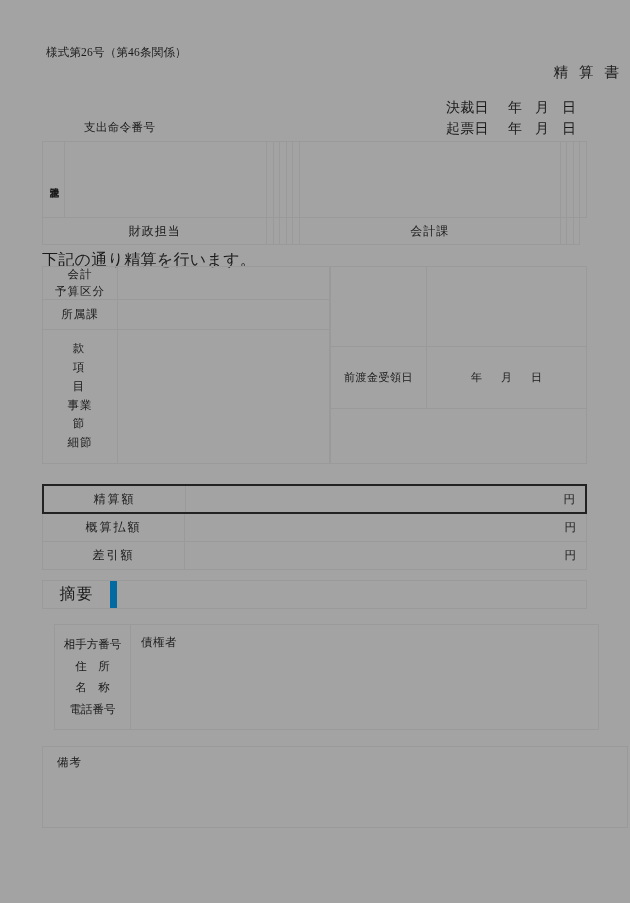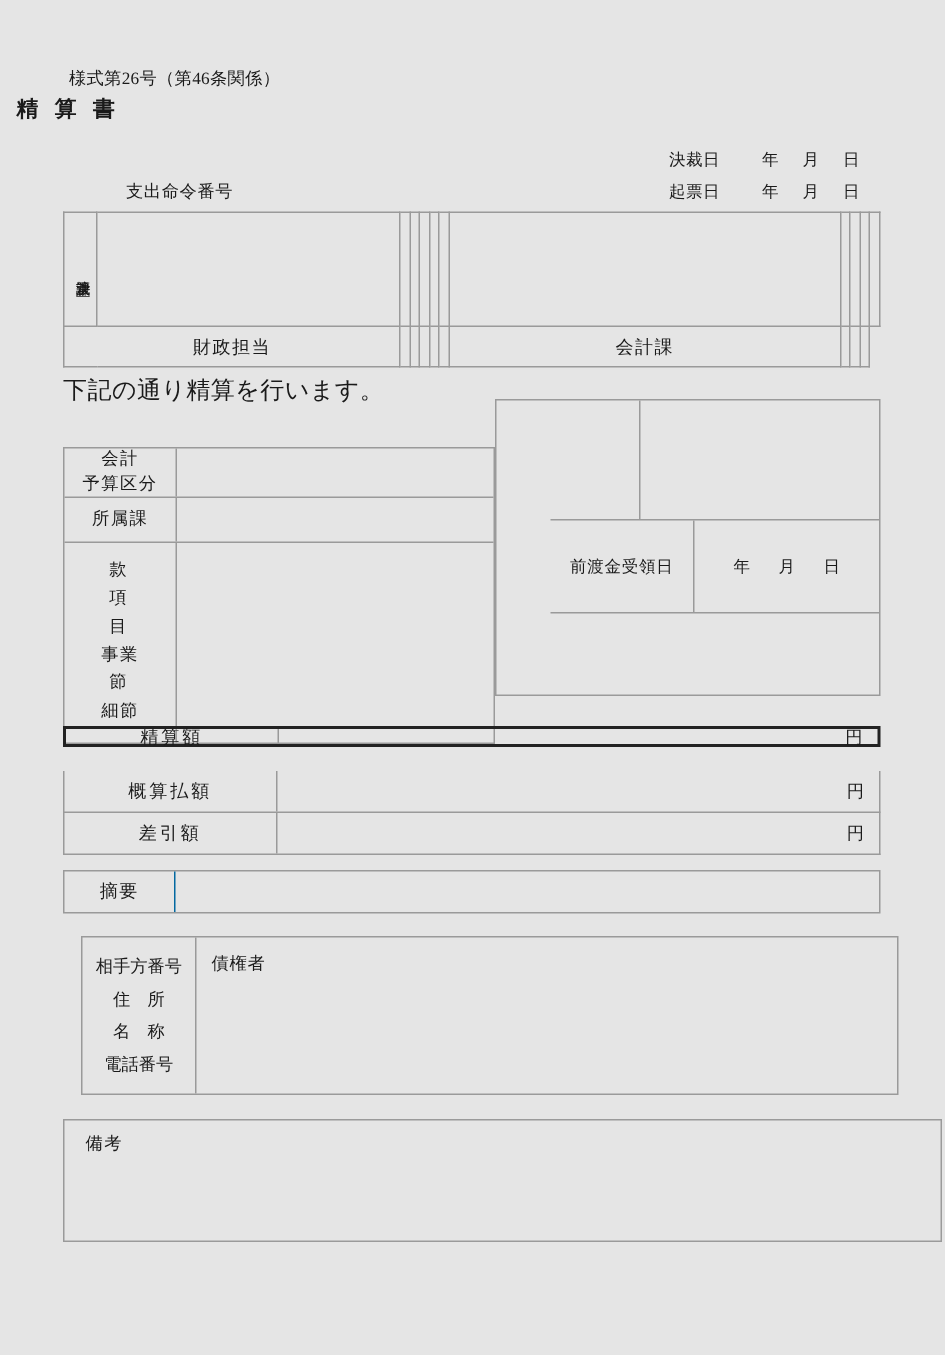--- a/index.html
+++ b/index.html
@@ -8,54 +8,54 @@
     background: #ffffff;
   }
   body {
     font-family: "Liberation Serif", "DejaVu Serif", serif;
     color: #1a1a1a;
   }
   #page {
     position: relative;
     width: 630px;
     height: 903px;
-    background: #e5e5e5;
+    background: #a3a3a3;
     overflow: hidden;
   }
 
   
   .abs { position: absolute; }
   .nowrap { white-space: nowrap; }
 
   
   #form-code {
     left: 46px; top: 45px;
     font-size: 11.5px;
     letter-spacing: 0.2px;
   }
   #doc-title {
     left: 0; right: 0; top: 63px;
-    text-align: left;
+    text-align: right;
     font-size: 14.5px;
     letter-spacing: 11px;
     text-indent: 11px;
-    font-weight: 700;
+    font-weight: 400;
   }
   #fiscal-line {
     left: 84px; top: 98px;
     font-size: 12px;
     letter-spacing: 0.4px;
   }
   #fiscal-line .gap-wide { display: inline-block; width: 26px; }
   #order-no {
     left: 84px; top: 120px;
     font-size: 11.5px;
     letter-spacing: 0.4px;
   }
-  .date-row { font-size: 11px; letter-spacing: 0.3px; font-family: Liberation Serif, serif; }
+  .date-row { font-size: 14px; letter-spacing: 0.3px; font-family: Liberation Serif, serif; }
   #approve-date { left: 446px; top: 99px; }
   #draft-date   { left: 446px; top: 120px; }
   .date-row .lbl { display: inline-block; width: 62px; }
   .date-row .unit { display: inline-block; width: 27px; text-align: left; }
 
   
   #stamp-table {
     left: 42px; top: 141px;
     width: 545px; height: 104px;
     border-collapse: collapse;
@@ -93,21 +93,20 @@
     font-size: 16px;
     letter-spacing: 0.3px;
   }
 
   
   #mid-left {
     left: 42px; top: 266px;
     width: 288px; height: 198px;
     border: 1px solid #9a9a9a;
     box-sizing: border-box;
-    margin-top: 32px;
   }
   #mid-left .row { display: flex; box-sizing: border-box; }
   #mid-left .row + .row { border-top: 1px solid #9a9a9a; }
   #mid-left .lcell {
     width: 75px;
     box-sizing: border-box;
     border-right: 1px solid #9a9a9a;
     display: flex;
     flex-direction: column;
     align-items: center;
@@ -125,21 +124,21 @@
 
   #mid-right {
     left: 330px; top: 266px;
     width: 257px; height: 198px;
     border: 1px solid #9a9a9a;
     box-sizing: border-box;
     display: flex;
     flex-direction: column;
   }
   #mid-right .mr-row { display: flex; box-sizing: border-box; }
-  #mid-right .mr-row + .mr-row { border-top: 1px solid #9a9a9a; margin-left: 36px; }
+  #mid-right .mr-row + .mr-row { border-top: 1px solid #9a9a9a; }
   #mr-top { height: 79px; }
   #mr-mid { height: 62px; }
   #mr-bot { height: 55px; }
   #mid-right .mr-left {
     width: 96px;
     box-sizing: border-box;
     border-right: 1px solid #9a9a9a;
     display: flex; align-items: center; justify-content: center;
     font-size: 11px;
     letter-spacing: 0.5px;
@@ -169,21 +168,21 @@
     flex: none;
   }
   .amt-row .amt-value {
     flex: 1;
     box-sizing: border-box;
     text-align: right;
     font-size: 11.5px;
     padding-right: 10px;
   }
   #amt-seisan {
-    top: 484px; height: 14px;
+    top: 484px; height: 30px;
     border: 2px solid #222222;
   }
   #amt-seisan .amt-label { border-right: 1px solid #9a9a9a; height: 100%; display: flex; align-items: center; justify-content: center; }
   #amt-gaisan {
     top: 514px; height: 28px;
     border: 1px solid #9a9a9a;
     border-top: none;
   }
   #amt-gaisan .amt-label { border-right: 1px solid #9a9a9a; height: 100%; display: flex; align-items: center; justify-content: center; }
   #amt-sashihiki {
@@ -198,23 +197,23 @@
   #tekiyou {
     left: 42px; top: 580px;
     width: 545px; height: 29px;
     border: 1px solid #9a9a9a;
     box-sizing: border-box;
     display: flex;
   }
   #tekiyou .tk-label {
     width: 74px;
     box-sizing: border-box;
-    border-right: 1px solid #0369a1;
+    border-right: 7px solid #0369a1;
     display: flex; align-items: center; justify-content: center;
-    font-size: 12px;
+    font-size: 16px;
     letter-spacing: 1px;
   }
   #tekiyou .tk-value { flex: 1; }
 
   
   #creditor {
     left: 42px; top: 624px;
     width: 545px; height: 106px;
     border: 1px solid #9a9a9a;
     box-sizing: border-box;

